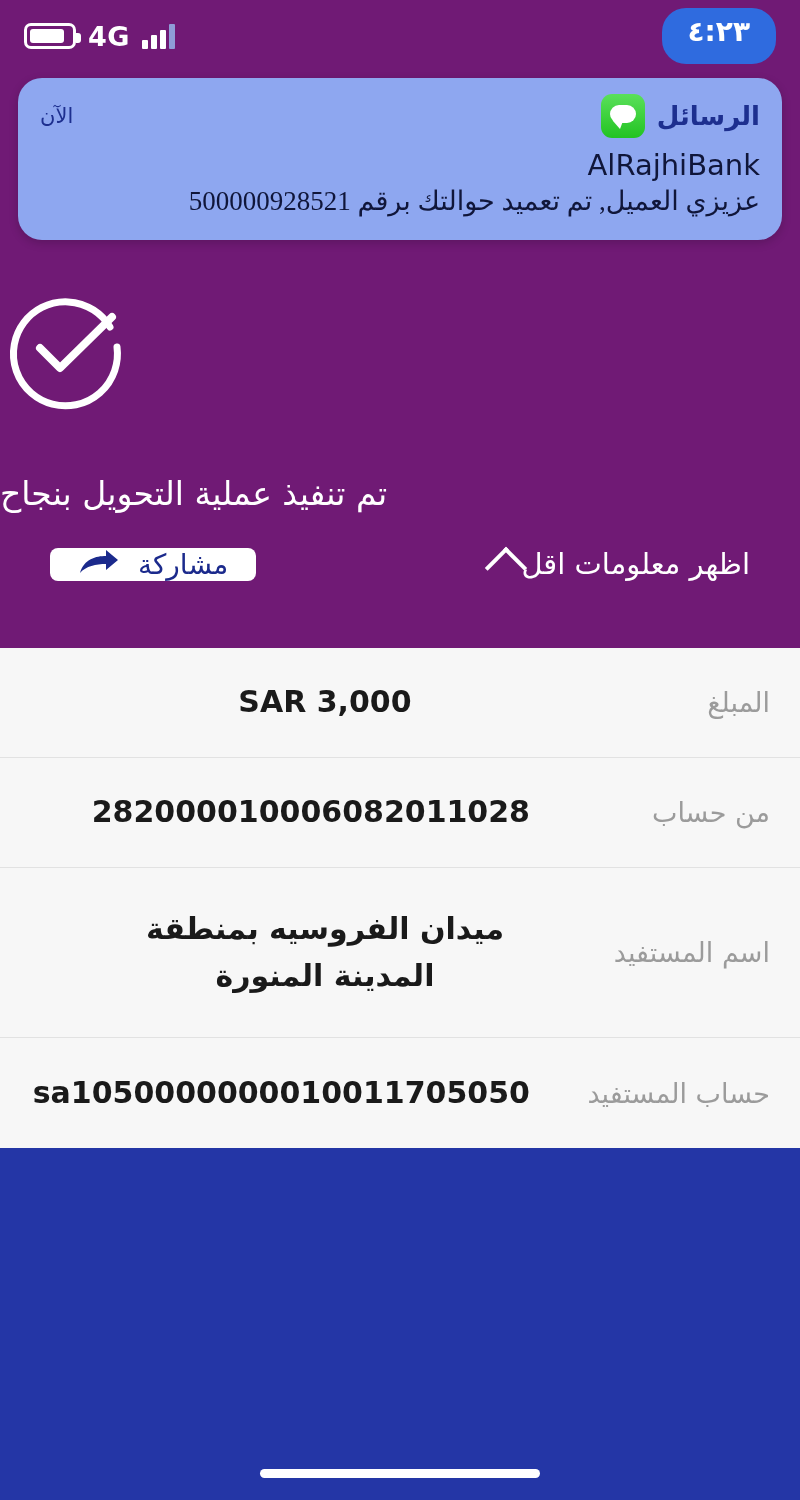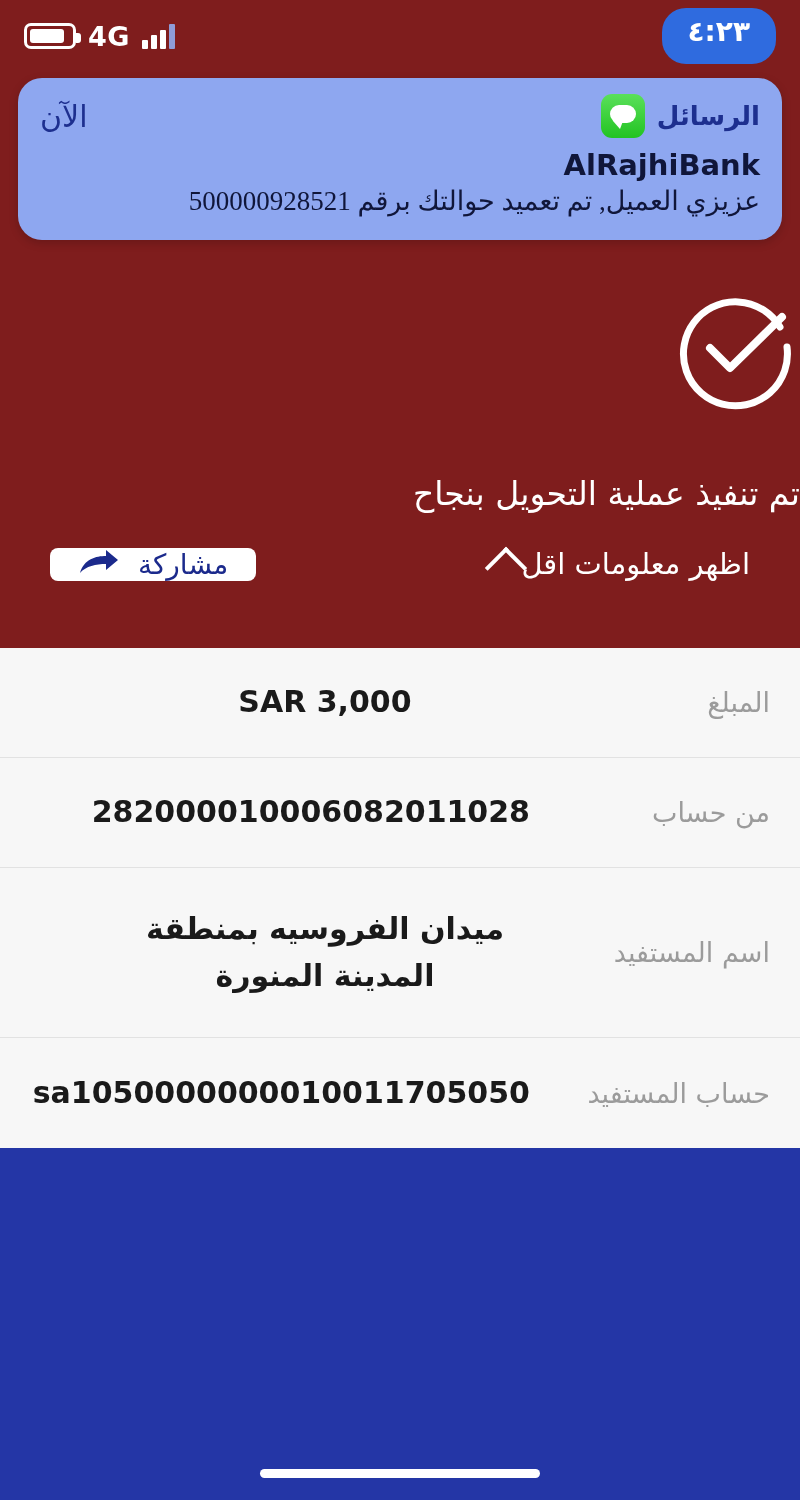--- a/index.html
+++ b/index.html
@@ -8,21 +8,21 @@
     width: 800px;
     height: 1500px;
     background: #000;
     font-family: "DejaVu Sans", "Liberation Sans", sans-serif;
   }
 
   #phone {
     position: relative;
     width: 800px;
     height: 1500px;
-    background: #7f1d1d;
+    background: #701a75;
     overflow: hidden;
   }
 
   
   .status-bar {
     position: absolute;
     top: 0; left: 0; right: 0;
     height: 72px;
     display: flex;
     align-items: center;
@@ -138,46 +138,45 @@
     border-right: 3px solid transparent;
     border-top: 8px solid #fff;
   }
   .notif-app {
     color: #1d2f8f;
     font-size: 26px;
     font-weight: bold;
   }
   .notif-time {
     color: #1d2f8f;
-    font-size: 30px;
+    font-size: 21px;
   }
   .notif-title {
     color: #10163a;
     font-size: 29px;
-    font-weight: bold;
+    font-weight: normal;
     text-align: right;
     margin-top: 10px;
     direction: ltr;
   }
   .notif-body {
     color: #10163a;
     font-size: 27px;
     text-align: right;
     line-height: 1.33;
     margin-top: 2px;
     font-family: Liberation Serif, serif;
   }
 
   
   .success-wrap {
     position: absolute;
     top: 270px;
     left: 0; right: 0;
-    text-align: right;
-    padding-left: 24px;
+    text-align: left;
   }
   .check-circle {
     width: 130px;
     height: 130px;
     margin: 12px auto 0;
   }
   .success-text {
     color: #fff;
     font-size: 33px;
     margin-top: 58px;

